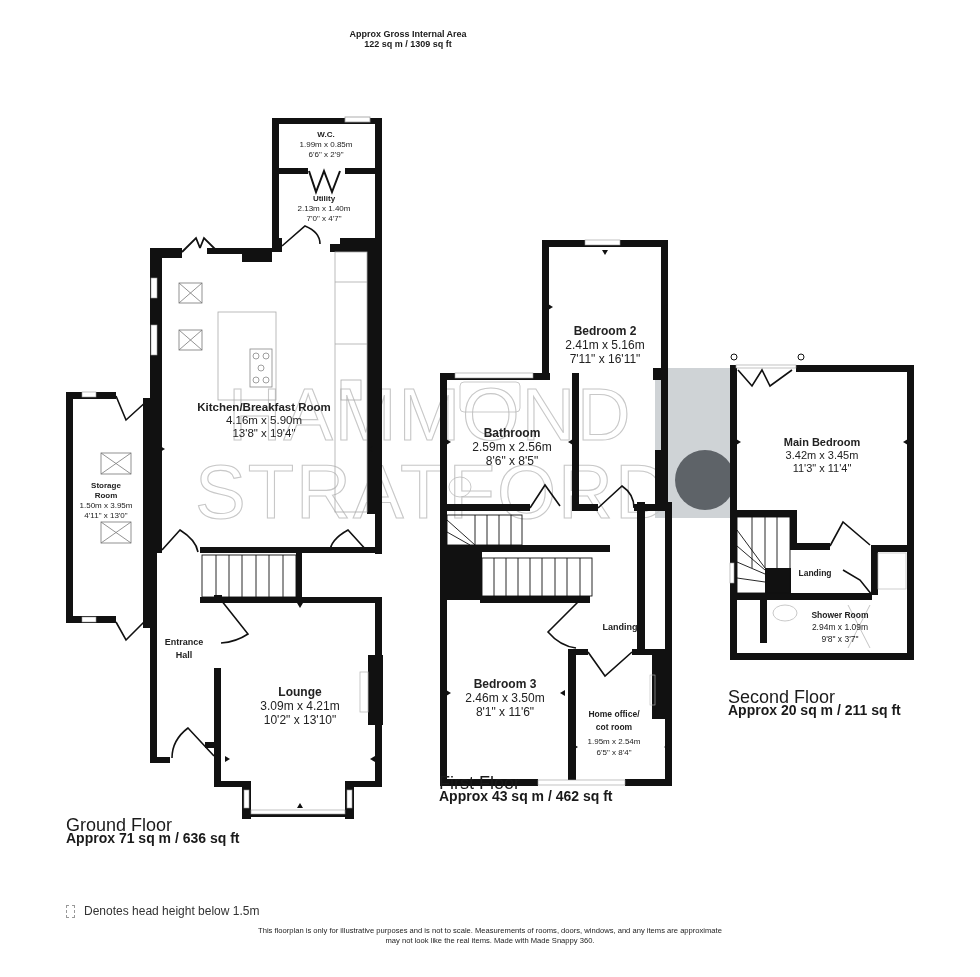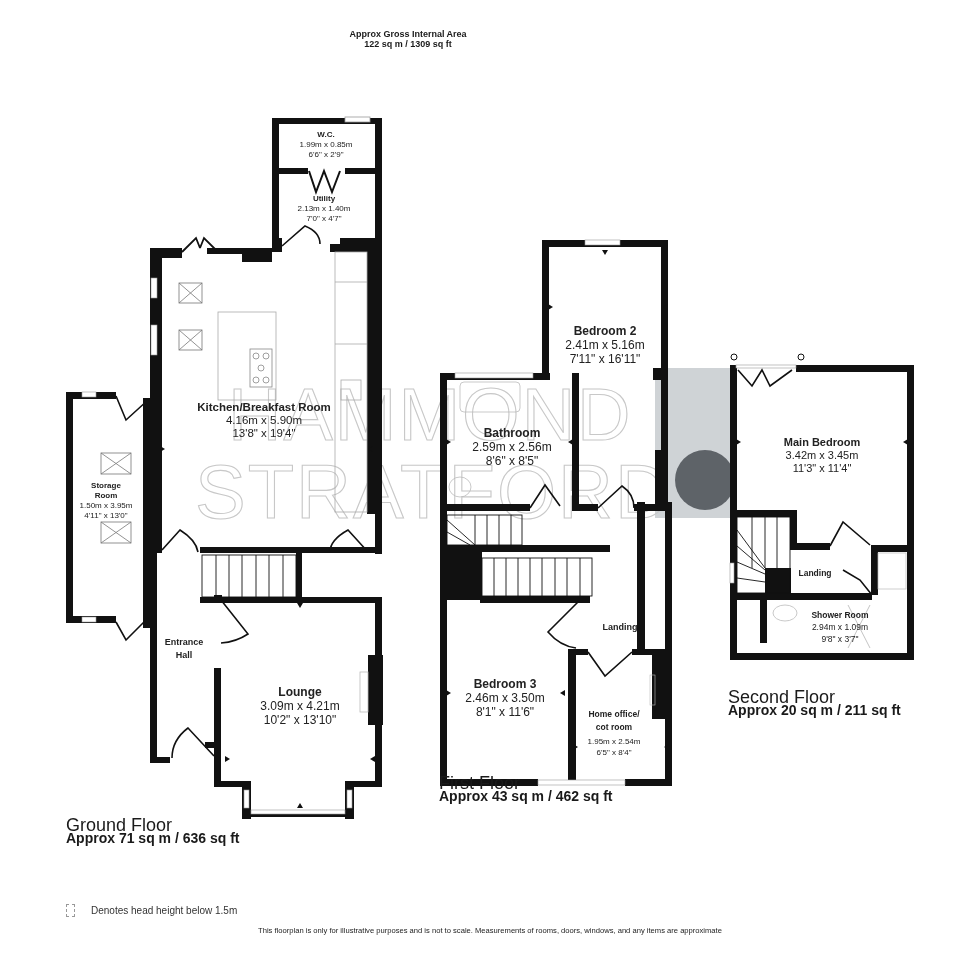--- a/index.html
+++ b/index.html
@@ -3,21 +3,21 @@
 <meta charset="utf-8">
 <style>
   html, body { margin:0; padding:0; background:#ffffff; }
   body { width:980px; height:977px; position:relative; overflow:hidden;
          font-family:"Liberation Sans", sans-serif; color:#1a1a1a; }
   svg.plan { position:absolute; left:0; top:0; }
   .abs { position:absolute; }
   .gia { left:0; width:816px; top:29px; text-align:center; font-size:9px; font-weight:bold; line-height:10px; }
   .floor-title { font-size:18px; line-height:15px; }
   .floor-area { font-size:14px; font-weight:bold; line-height:11px; }
-  .legend { left:66px; top:904px; font-size:10px; display:flex; align-items:center; gap:16px; color:#333; }
+  .legend { left:66px; top:904px; font-size:12px; display:flex; align-items:center; gap:9px; color:#333; }
   .legend-box { width:7px; height:11px; border:1px dashed #999; }
   .disclaimer { left:180px; width:620px; top:926px; text-align:center; font-size:7.6px; line-height:10px; color:#222; }
   svg text { font-family:"Liberation Sans", sans-serif; }
 </style>
 </head>
 <body>
 
 <div class="abs gia">
   <div>Approx Gross Internal Area</div>
   <div>122 sq m / 1309 sq ft</div>
@@ -304,13 +304,14 @@
   <div class="floor-area">Approx 20 sq m / 211 sq ft</div>
 </div>
 
 <div class="abs legend">
   <span class="legend-box"></span>
   <span>Denotes head height below 1.5m</span>
 </div>
 
 <div class="abs disclaimer">
   <div>This floorplan is only for illustrative purposes and is not to scale. Measurements of rooms, doors, windows, and any items are approximate</div>
+  <div>may not look like the real items. Made with Made Snappy 360.</div>
 </div>
 
 </body></html>

